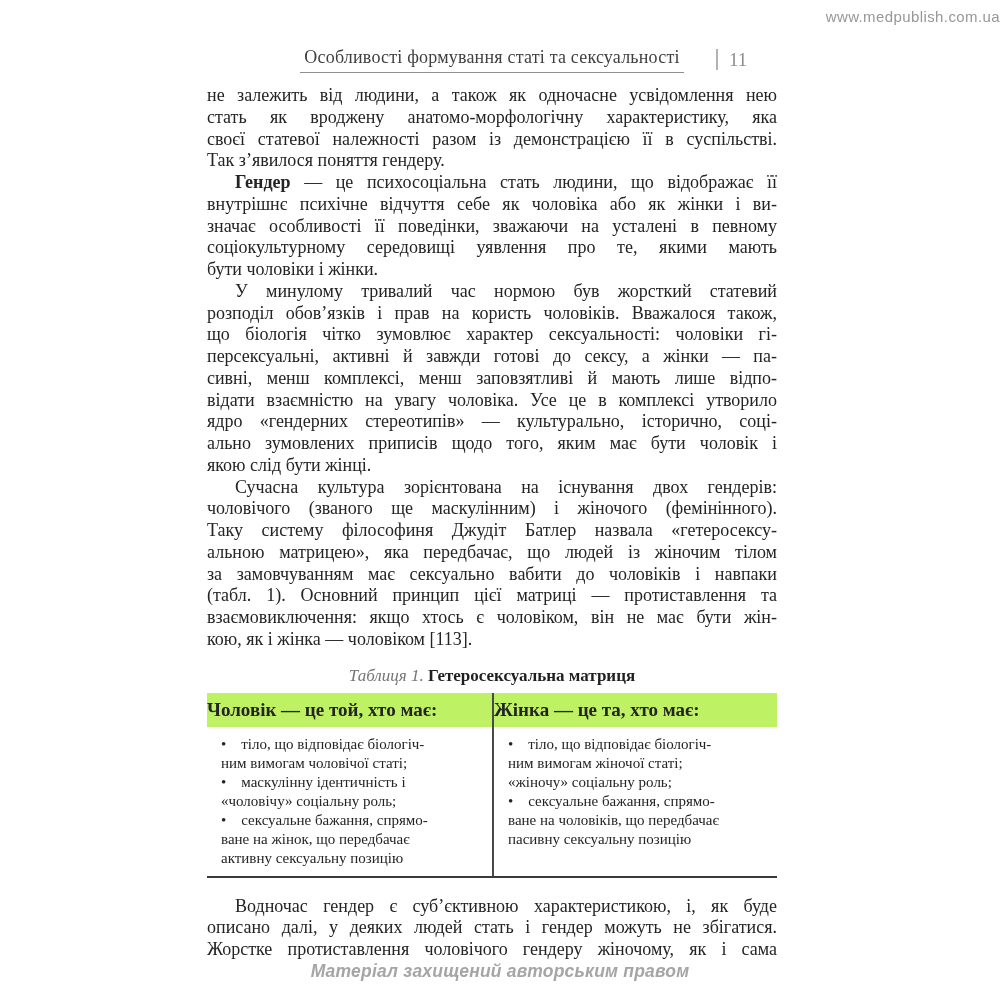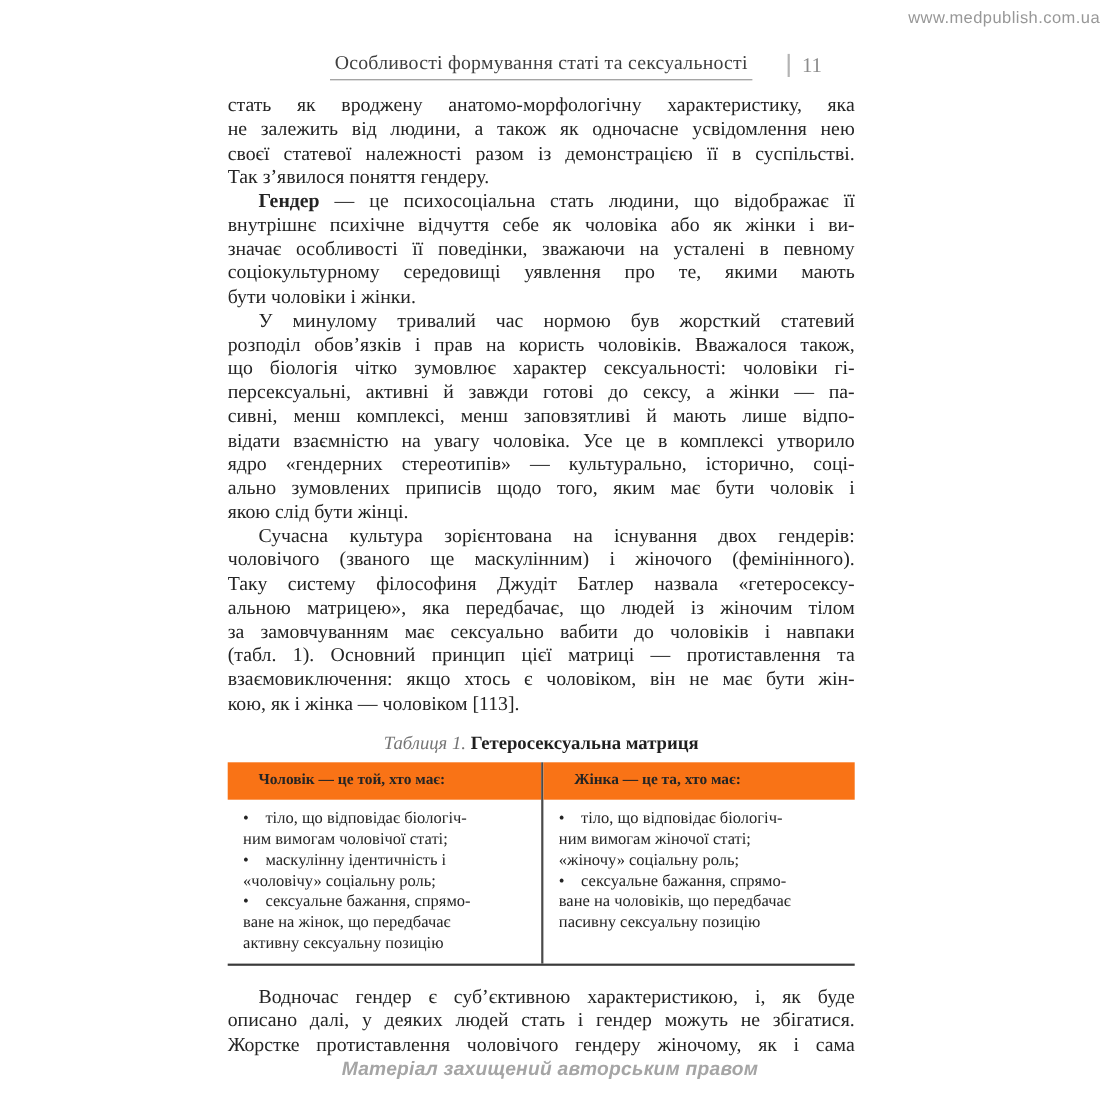--- a/index.html
+++ b/index.html
@@ -43,22 +43,22 @@
   .cap-label { font-style:italic; color:#757575; }
   .cap-title { font-weight:bold; color:#1f1f1f; }
 
   .matrix-table {
     margin-top:7px; display:flex; width:570px;
     border-bottom:2px solid #3a3a3a; box-sizing:border-box;
   }
   .mcol { width:285px; box-sizing:border-box; display:flex; flex-direction:column; }
   .mcol + .mcol { border-left:2px solid #4a4a4a; }
   .mhead {
-    background:#f97316; padding:7px 28px; font-weight:bold;
-    font-size:14px; line-height:20px;
+    background:#bef264; padding:7px 0; font-weight:bold;
+    font-size:19px; line-height:20px;
   }
   .mbody {
     padding:8px 14px 8px 14px; font-size:15px; line-height:19px;
   }
   .mline { white-space:pre-wrap; }
 
   .closing-column { margin-top:18px; }
 
   .watermark-bottom {
     position:absolute; top:961px; left:0; width:1000px; text-align:center;
@@ -76,22 +76,22 @@
 </div>
 <div class="pagenum-wrap">
   <span class="pagenum-bar"></span>
   <span class="pagenum">11</span>
 </div>
 
 <div class="page-column">
 
   <div>
       <div class="para">
+        <div class="tline">не залежить від людини, а також як одночасне усвідомлення нею</div>
         <div class="tline">стать як вроджену анатомо-морфологічну характеристику, яка</div>
-        <div class="tline">не залежить від людини, а також як одночасне усвідомлення нею</div>
         <div class="tline">своєї статевої належності разом із демонстрацією її в суспільстві.</div>
         <div class="tline left">Так з’явилося поняття гендеру.</div>
       </div>
       <div class="para">
         <div class="tline indent"><b>Гендер</b><span> — це психосоціальна стать людини, що відображає її</span></div>
         <div class="tline">внутрішнє психічне відчуття себе як чоловіка або як жінки і ви-</div>
         <div class="tline">значає особливості її поведінки, зважаючи на усталені в певному</div>
         <div class="tline">соціокультурному середовищі уявлення про те, якими мають</div>
         <div class="tline left">бути чоловіки і жінки.</div>
       </div>

